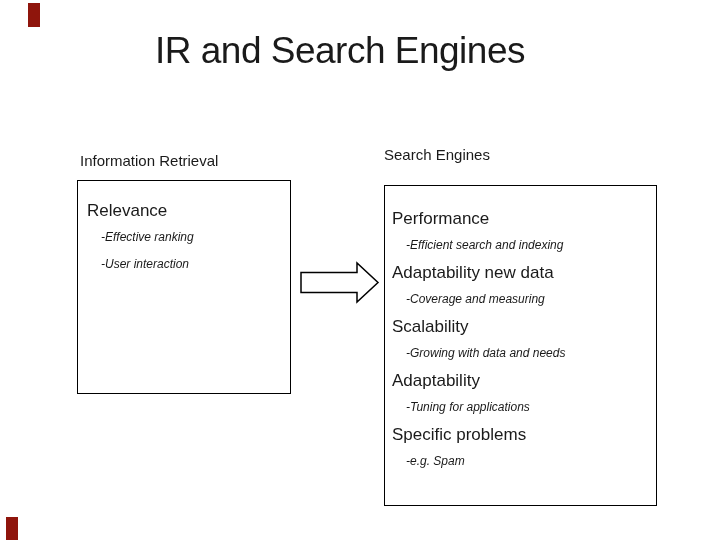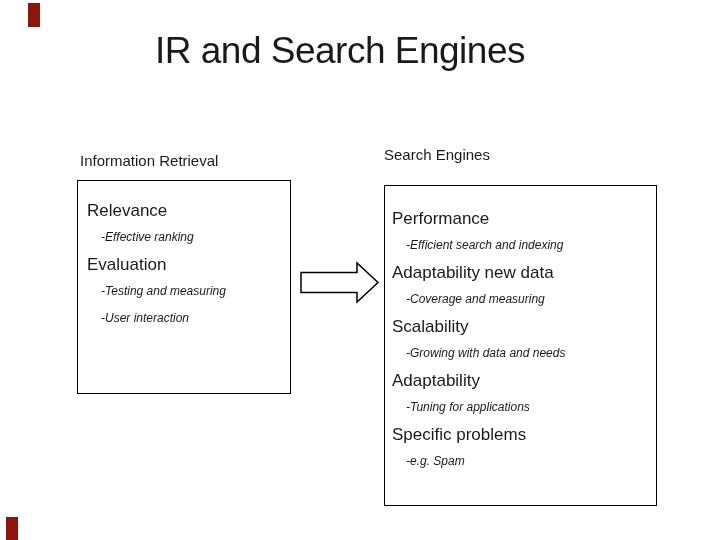--- a/index.html
+++ b/index.html
@@ -93,24 +93,20 @@
 
 <div class="col-header left">Information Retrieval</div>
 <div class="col-header right">Search Engines</div>
 
 <div class="topic-box left">
   <div class="topic">
     <div class="topic-label">Relevance</div>
     <div class="topic-sub">-Effective ranking</div>
   </div>
   <div class="topic">
-    <div class="topic-label">Evaluation</div>
-    <div class="topic-sub">-Testing and measuring</div>
-  </div>
-  <div class="topic">
     <div class="topic-sub">-User interaction</div>
   </div>
 </div>
 
 <div class="block-arrow">
   <svg width="80" height="43" viewBox="0 0 80 43" xmlns="http://www.w3.org/2000/svg">
     <polygon points="1,11.5 57,11.5 57,2 78,21.5 57,41 57,31.5 1,31.5" fill="#ffffff" stroke="#000000" stroke-width="1.5" stroke-linejoin="miter"></polygon>
   </svg>
 </div>
 

